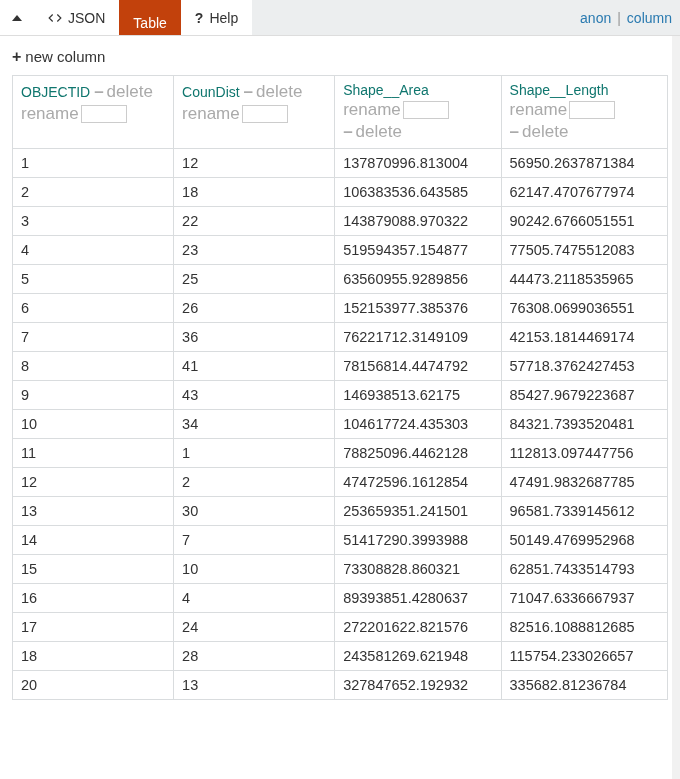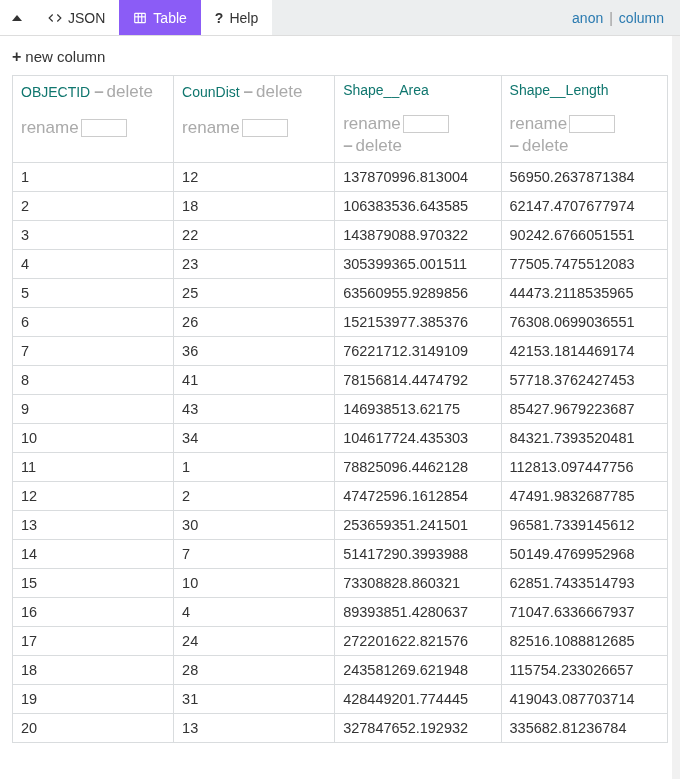--- a/index.html
+++ b/index.html
@@ -27,27 +27,28 @@
     align-items: center;
     padding: 9px 14px;
     font-size: 14px;
     color: #333;
     cursor: pointer;
     gap: 6px;
     background: #fff;
   }
   .topbar .tab.caret-tab { padding: 0 12px; }
   .topbar .tab.active {
-    background: #8b5cf6;
+    background: #c2410c;
     color: #fff;
+    flex-direction: column;
   }
   .topbar .spacer { flex: 1; background:#eceeef; }
   .topbar .auth {
     display: flex; align-items: center;
-    padding-right: 16px;
+    padding-right: 8px;
     background: #eceeef;
     color: #999;
     gap: 6px;
   }
   .auth a { color: #2a7ab0; text-decoration: none; cursor: pointer; }
   .caret-up {
     width:0; height:0; border-left:5px solid transparent;
     border-right:5px solid transparent; border-bottom:6px solid #333;
     display:inline-block;
   }
@@ -79,21 +80,21 @@
     overflow: hidden;
     white-space: nowrap;
   }
   table.data th { font-size:14px; }
   table.data td { font-size:14.5px; }
   .col0 { width:150px; }
   .col1 { width:150px; }
   .col2 { width:155px; }
   .col3 { width:155px; }
   .colname { color:#0f766e; }
-  .hdr-actions { margin-top:16px; display:flex; align-items:center; gap:2px; flex-wrap:wrap; }
+  .hdr-actions { margin-top:2px; display:flex; align-items:center; gap:2px; flex-wrap:wrap; }
   .hdr-act {
     color:#aaa; font-size:17px; cursor:pointer;
     display:inline-flex; align-items:center; gap:2px;
   }
   .hdr-act.del::before { content:"–"; font-weight:700; color:#aaa; margin-right:1px; }
   .rename-box {
     width:46px; height:18px; border:1px solid #ccc; background:#fff;
     display:inline-block; vertical-align:middle;
   }
   
@@ -203,21 +204,21 @@
           </tr>
           <tr>
             <td>3</td>
             <td>22</td>
             <td>143879088.970322</td>
             <td>90242.6766051551</td>
           </tr>
           <tr>
             <td>4</td>
             <td>23</td>
-            <td>305399365.001511</td>
+            <td>519594357.154877</td>
             <td>77505.7475512083</td>
           </tr>
           <tr>
             <td>5</td>
             <td>25</td>
             <td>63560955.9289856</td>
             <td>44473.2118535965</td>
           </tr>
           <tr>
             <td>6</td>
@@ -291,26 +292,20 @@
             <td>272201622.821576</td>
             <td>82516.1088812685</td>
           </tr>
           <tr>
             <td>18</td>
             <td>28</td>
             <td>243581269.621948</td>
             <td>115754.233026657</td>
           </tr>
           <tr>
-            <td>19</td>
-            <td>31</td>
-            <td>428449201.774445</td>
-            <td>419043.087703714</td>
-          </tr>
-          <tr>
             <td>20</td>
             <td>13</td>
             <td>327847652.192932</td>
             <td>335682.81236784</td>
           </tr>
         </tbody>
   </table>
 
 </div>
 

